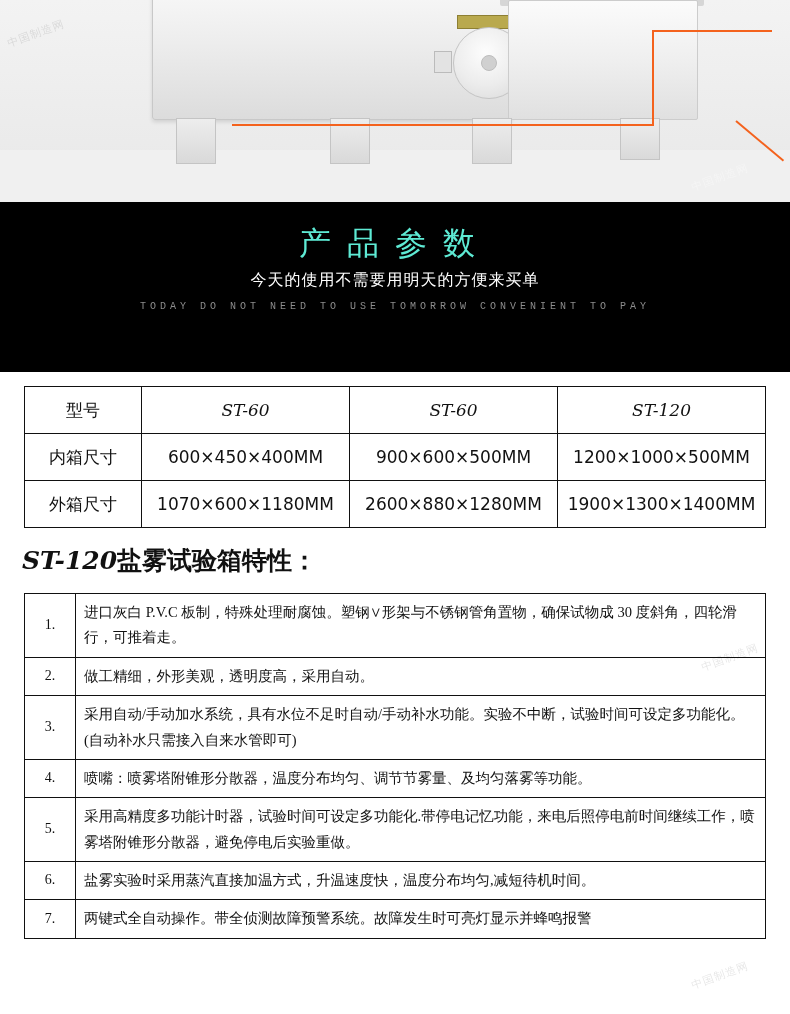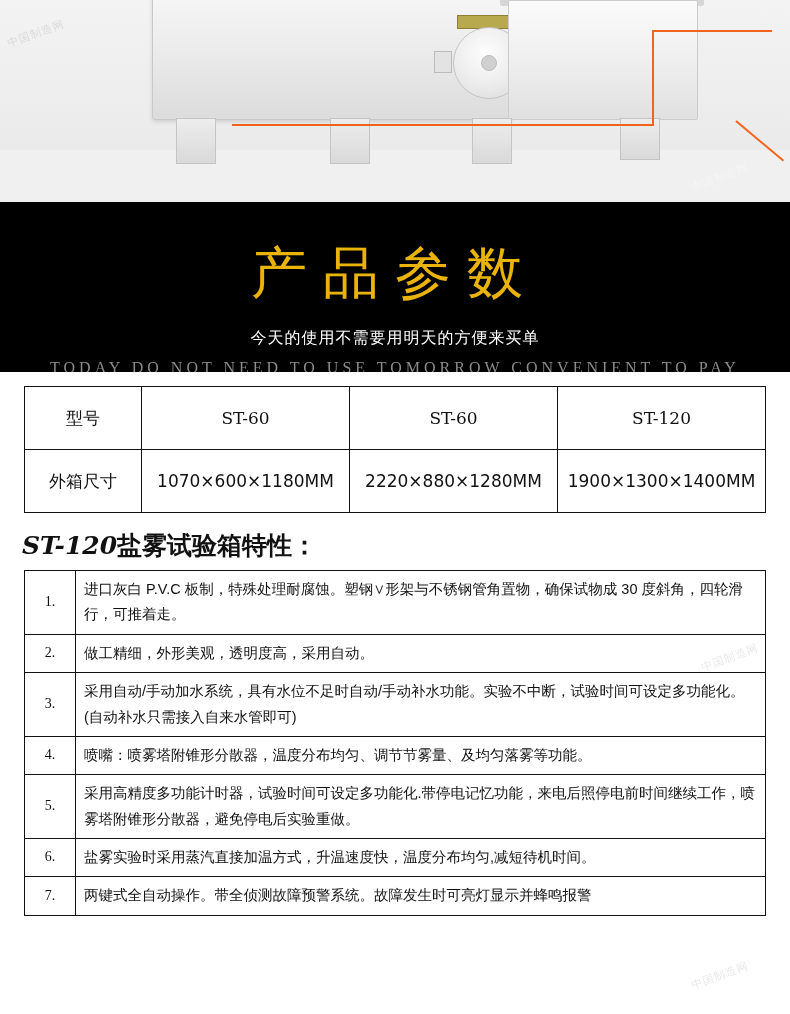--- a/index.html
+++ b/index.html
@@ -141,76 +141,77 @@
   .banner {
     position: relative;
     width: 790px;
     height: 170px;
     background: #000000;
     color: #ffffff;
     text-align: center;
     overflow: hidden;
   }
   .banner-title {
-    padding-top: 34px;
-    font-size: 56px;
+    padding-top: 20px;
+    font-size: 32px;
     letter-spacing: 16px;
     font-weight: 400;
-    color: #eab308;
+    color: #5eead4;
     font-family: "DejaVu Sans", sans-serif;
   }
   .banner-sub {
-    margin-top: 16px;
+    margin-top: 4px;
     font-size: 16px;
     letter-spacing: 1px;
     color: #ffffff;
     font-family: "DejaVu Sans", sans-serif;
   }
   .banner-en {
     margin-top: 10px;
-    font-size: 16px;
+    font-size: 10px;
     letter-spacing: 4px;
     color: #8c8c8c;
-    font-family: Liberation Serif, serif;
+    font-family: Liberation Mono, monospace;
   }
 
   
   .spec-wrap {
     padding: 14px 24px 0 24px;
   }
   table.spec {
     border-collapse: collapse;
     width: 742px;
     table-layout: fixed;
   }
   table.spec td {
     border: 1px solid #111;
     height: 46px;
     text-align: center;
     font-size: 17px;
     color: #111;
     font-family: "DejaVu Sans", sans-serif;
-    padding: 8px 2px;
+    padding: 0 2px;
     white-space: nowrap;
   }
   table.spec td.hdr {
     width: 112px;
     font-size: 17px;
   }
   td .model {
+    font-style: italic;
     font-family: "DejaVu Serif", serif;
   }
   td.power {
     text-align: center;
     letter-spacing: 1px;
   }
 
   
   .feature-head {
-    margin: 16px 0 8px 22px;
+    margin: 16px 0 16px 22px;
     font-size: 25px;
     font-weight: bold;
     color: #111;
     font-family: "DejaVu Sans", sans-serif;
   }
   .feature-head .it {
     font-style: italic;
     font-family: "DejaVu Serif", serif;
   }
 
@@ -222,21 +223,21 @@
     border-collapse: collapse;
     width: 742px;
     table-layout: fixed;
   }
   table.feat td {
     border: 1px solid #111;
     font-size: 14.5px;
     color: #111;
     line-height: 1.75;
     padding: 6px 8px;
-    font-family: Liberation Sans, sans-serif;
+    font-family: Liberation Serif, serif;
     vertical-align: middle;
   }
   table.feat td.num {
     width: 34px;
     text-align: center;
     font-family: "Liberation Serif", serif;
     font-size: 14px;
     vertical-align: middle;
   }
 </style>
@@ -279,23 +280,29 @@
   <div class="spec-wrap">
     <table class="spec">
       <tbody>
         <tr>
           <td class="hdr">型号</td>
           <td><span class="model">ST-60</span></td>
           <td><span class="model">ST-60</span></td>
           <td><span class="model">ST-120</span></td>
         </tr>
         <tr>
+          <td class="hdr">内箱尺寸</td>
+          <td>600×450×400MM</td>
+          <td>900×600×500MM</td>
+          <td>1200×1000×500MM</td>
+        </tr>
+        <tr>
           <td class="hdr">外箱尺寸</td>
           <td>1070×600×1180MM</td>
-          <td>2220×880×1280MM</td>
+          <td>2600×880×1280MM</td>
           <td>1900×1300×1400MM</td>
         </tr>
       </tbody>
     </table>
   </div>
 
   <div class="feature-head">
     <span class="it">ST-120</span><span>盐雾试验箱特性：</span>
   </div>
 

